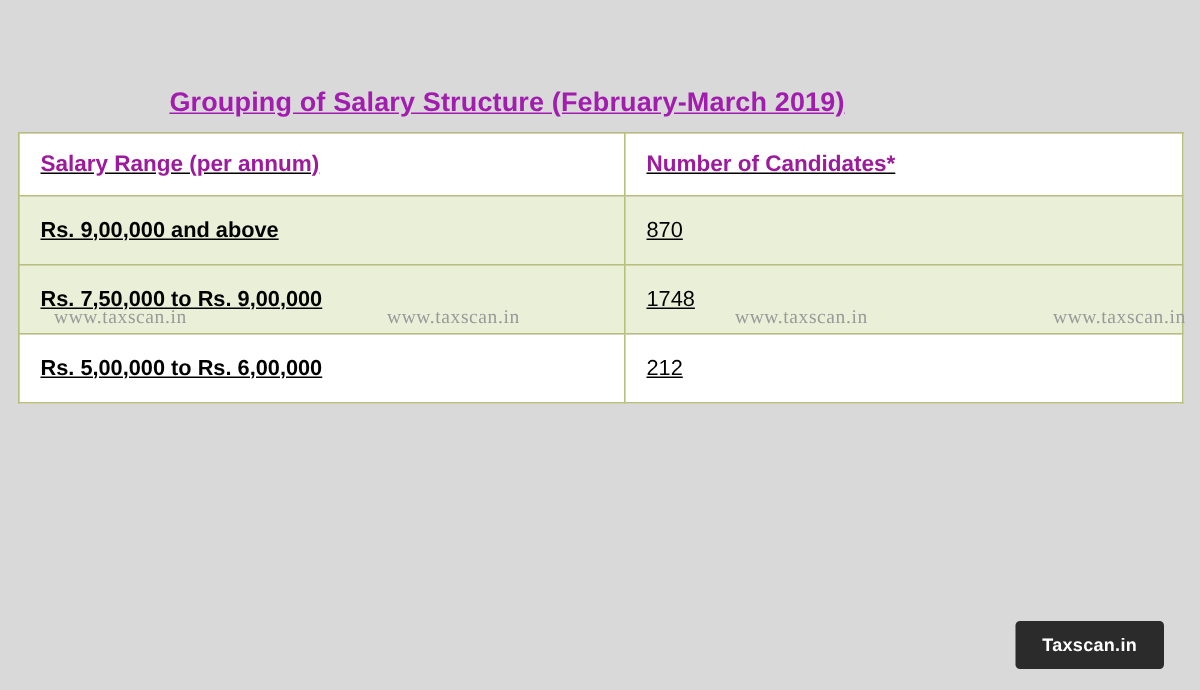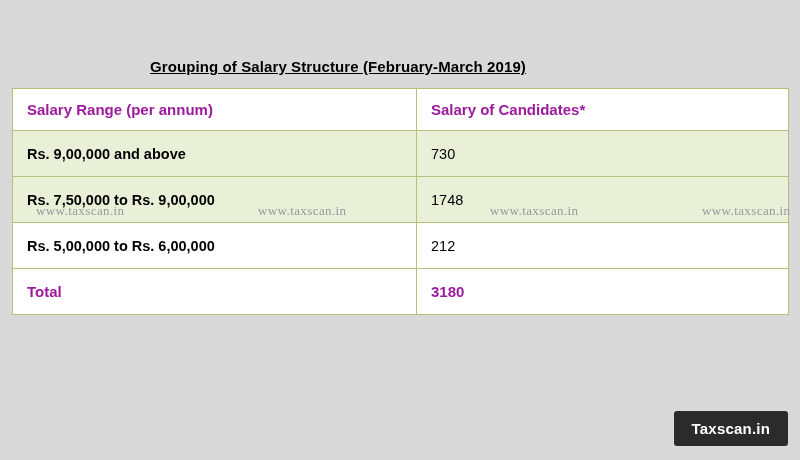--- a/index.html
+++ b/index.html
@@ -21,39 +21,40 @@
     width: 800px;
     height: 460px;
   }
 
   .title {
     position: absolute;
     left: 0;
     top: 58px;
     width: 676px;
     text-align: center;
-    color: #000000;
-    font-size: 15px;
+    color: #a21caf;
+    font-size: 18px;
     font-weight: bold;
     text-decoration: underline;
     letter-spacing: 0.1px;
   }
 
   .table-wrap {
     position: absolute;
     left: 12px;
     top: 88px;
     width: 776px;
   }
 
   table.salary-table {
     border-collapse: collapse;
     width: 776px;
     table-layout: fixed;
     background: #f0abfc;
+    text-decoration: underline;
   }
 
   table.salary-table col.c1 { width: 404px; }
   table.salary-table col.c2 { width: 372px; }
 
   table.salary-table td {
     border: 1px solid #b5c17a;
     padding: 0 14px;
     vertical-align: middle;
     font-size: 14.5px;
@@ -115,25 +116,25 @@
     letter-spacing: 0.4px;
     white-space: nowrap;
   }
   .wm1 { left: 24px; }
   .wm2 { left: 246px; }
   .wm3 { left: 478px; }
   .wm4 { left: 690px; }
 
   .brand-badge {
     position: absolute;
-    right: 12px;
+    right: 24px;
     bottom: 14px;
     background: #2b2b2b;
     color: #ffffff;
-    font-size: 15px;
+    font-size: 12px;
     font-weight: bold;
     padding: 9px 18px;
     border-radius: 3px;
     letter-spacing: 0.2px;
   }
 </style>
 </head>
 <body>
 
 <div class="page">
@@ -142,44 +143,40 @@
 
   <div class="table-wrap">
     <table class="salary-table">
       <colgroup>
         <col class="c1">
         <col class="c2">
       </colgroup>
       <tbody>
         <tr class="header-row">
           <td>Salary Range (per annum)</td>
-          <td>Salary of Candidates*</td>
+          <td>Number of Candidates*</td>
         </tr>
 
         <tr class="shaded">
           <td class="range-cell">Rs. 9,00,000 and above</td>
-          <td class="count-cell">730</td>
+          <td class="count-cell">870</td>
         </tr>
 
         <tr class="shaded">
           <td class="range-cell">Rs. 7,50,000 to Rs. 9,00,000</td>
           <td class="count-cell">1748</td>
         </tr>
 
 
         <tr class="plain">
           <td class="range-cell">Rs. 5,00,000 to Rs. 6,00,000</td>
           <td class="count-cell">212</td>
         </tr>
 
 
-        <tr class="total-row">
-          <td class="range-cell">Total</td>
-          <td class="count-cell">3180</td>
-        </tr>
       </tbody>
     </table>
   </div>
 
   <div class="watermarks">
     <span class="wm1">www.taxscan.in</span>
     <span class="wm2">www.taxscan.in</span>
     <span class="wm3">www.taxscan.in</span>
     <span class="wm4">www.taxscan.in</span>
   </div>

